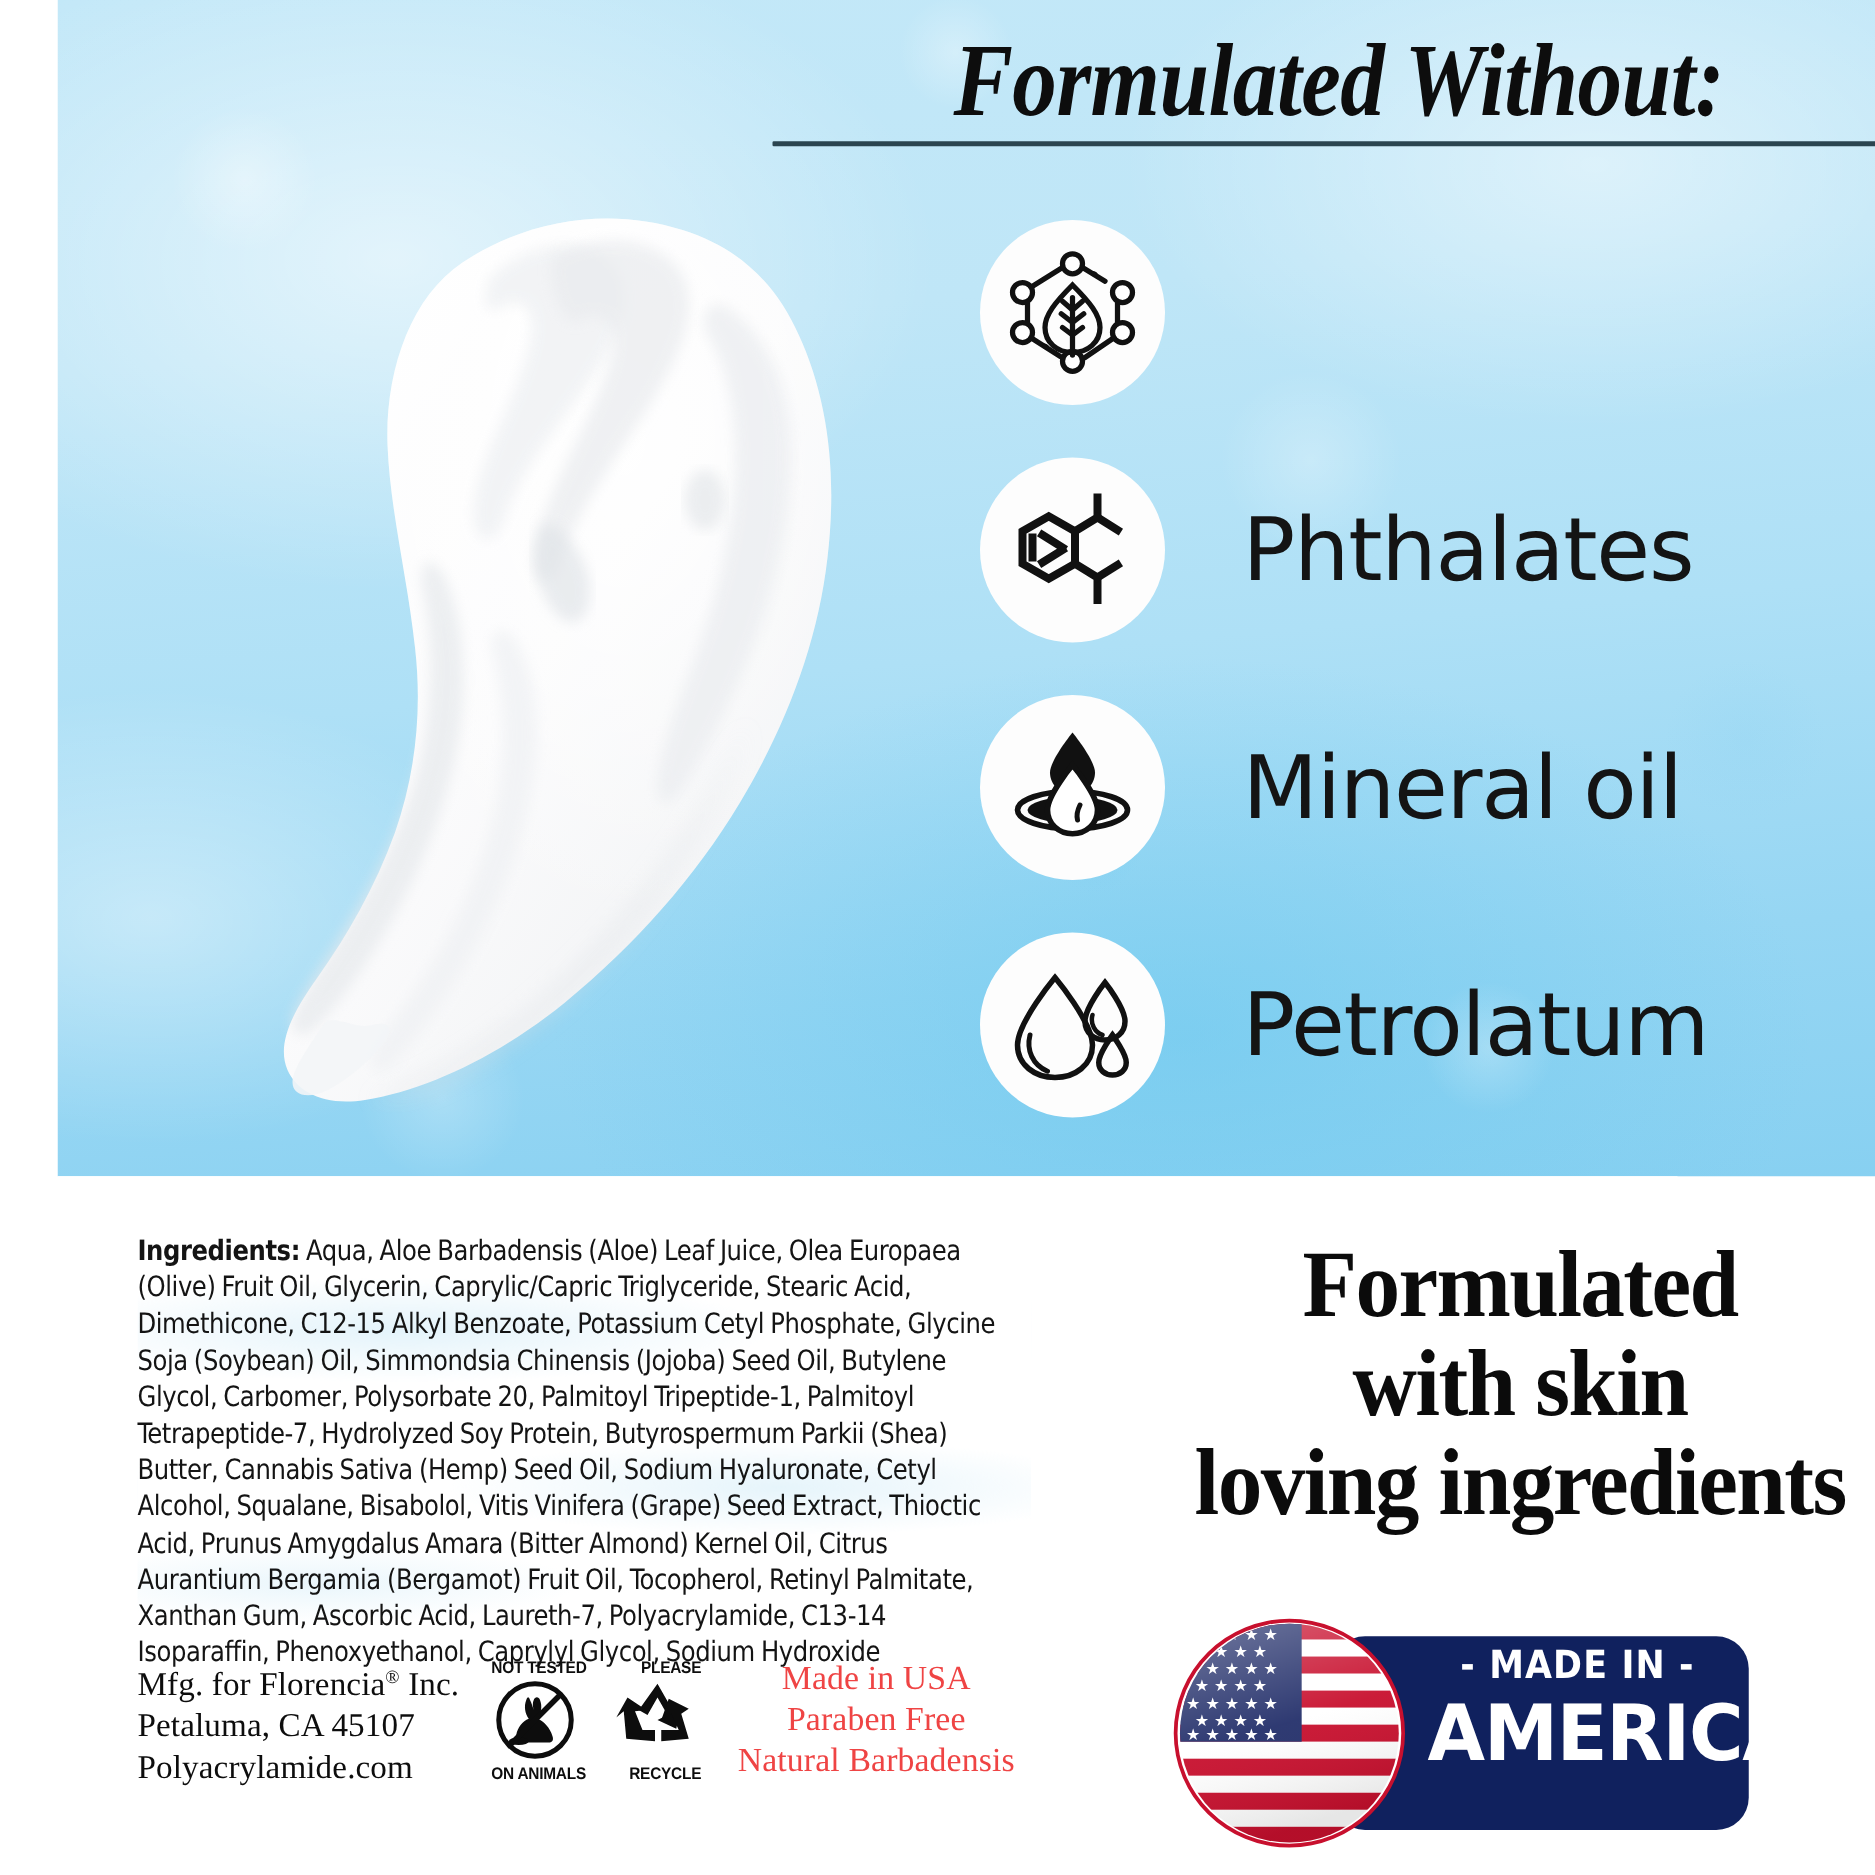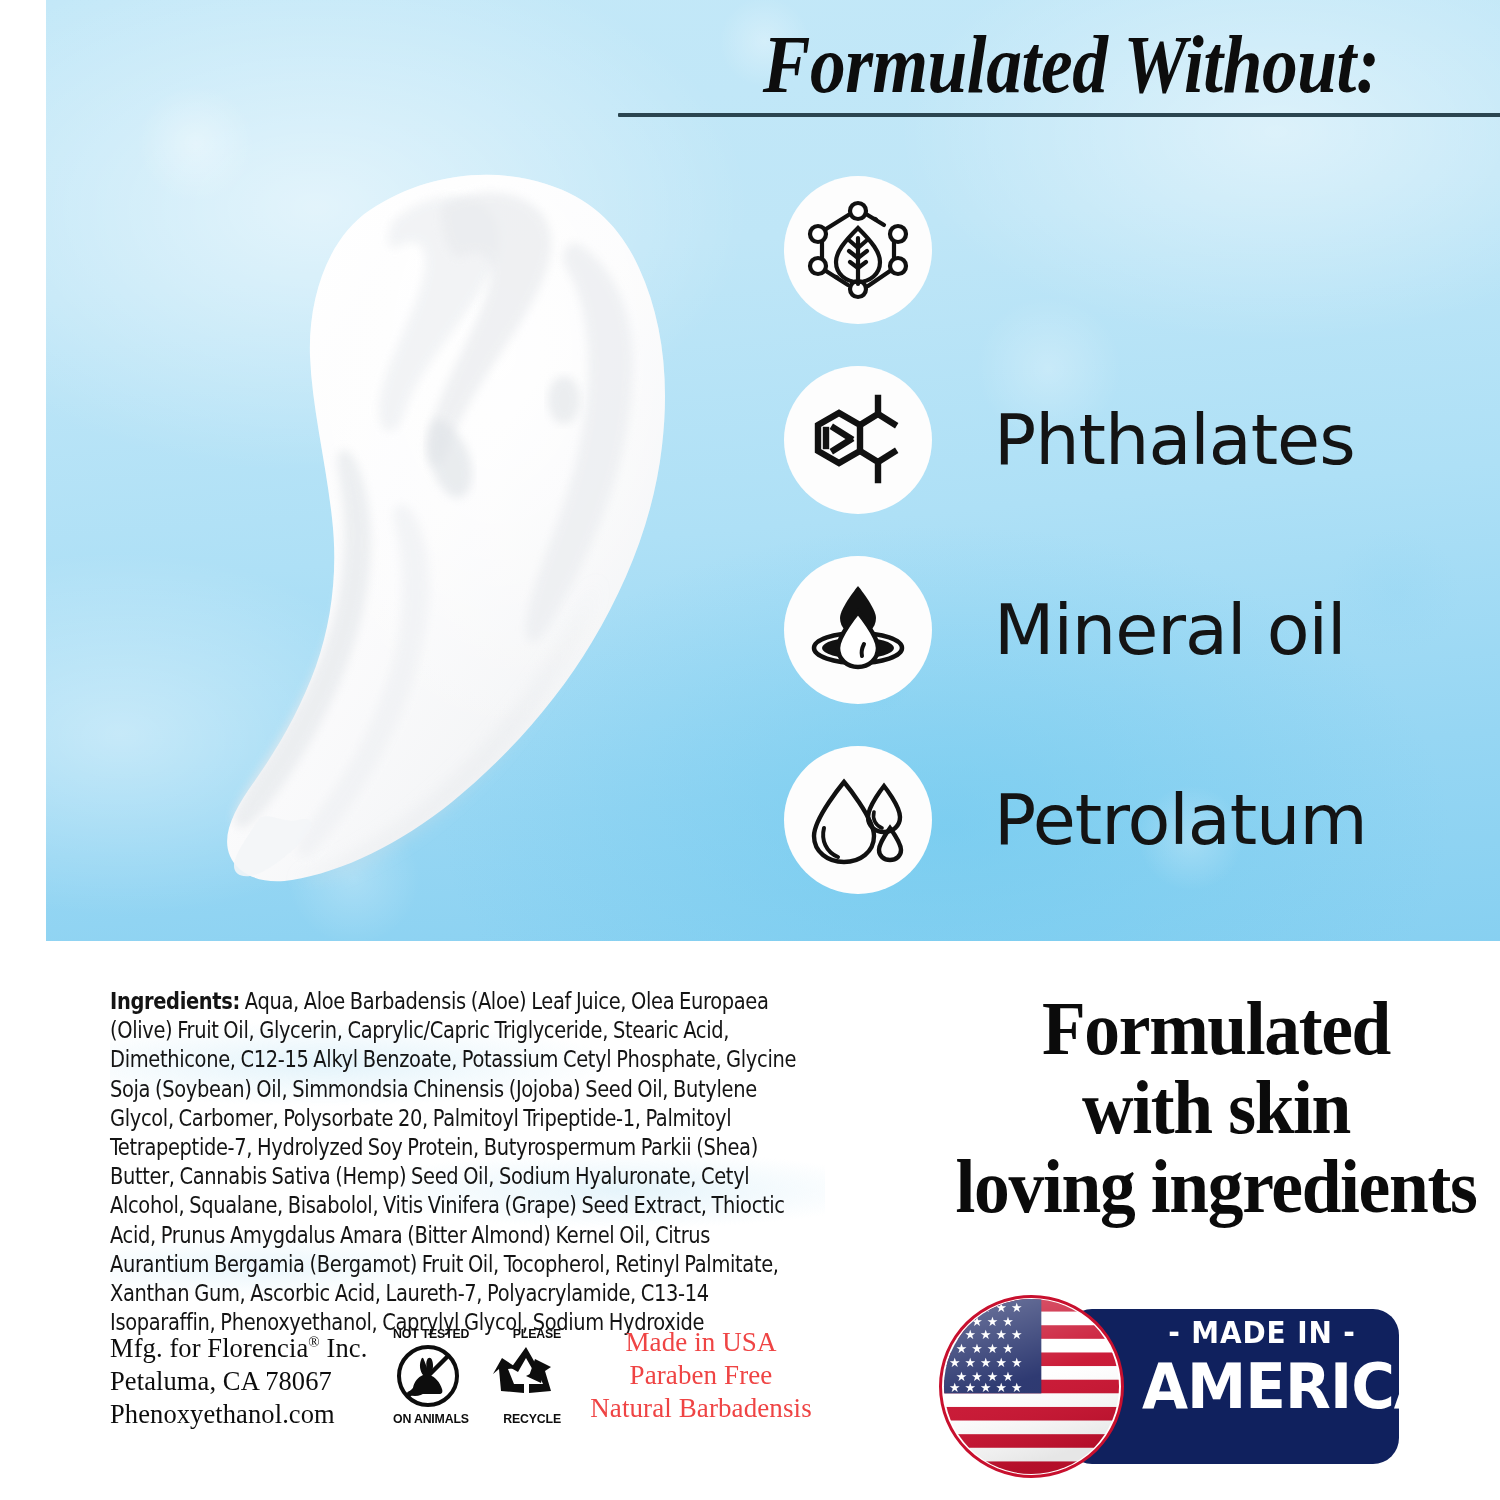--- a/index.html
+++ b/index.html
@@ -333,22 +333,22 @@
   <div class="bottom">
 
     <div class="ing-block">
       <div class="ing-text"><b>Ingredients:</b><span> Aqua, Aloe Barbadensis (Aloe) Leaf Juice, Olea Europaea (Olive) Fruit Oil, Glycerin, Caprylic/Capric Triglyceride, Stearic Acid, Dimethicone, C12-15 Alkyl Benzoate, Potassium Cetyl Phosphate, Glycine Soja (Soybean) Oil, Simmondsia Chinensis (Jojoba) Seed Oil, Butylene Glycol, Carbomer, Polysorbate 20, Palmitoyl Tripeptide-1, Palmitoyl Tetrapeptide-7, Hydrolyzed Soy Protein, Butyrospermum Parkii (Shea) Butter, Cannabis Sativa (Hemp) Seed Oil, Sodium Hyaluronate, Cetyl Alcohol, Squalane, Bisabolol, Vitis Vinifera (Grape) Seed Extract, Thioctic Acid, Prunus Amygdalus Amara (Bitter Almond) Kernel Oil, Citrus Aurantium Bergamia (Bergamot) Fruit Oil, Tocopherol, Retinyl Palmitate, Xanthan Gum, Ascorbic Acid, Laureth-7, Polyacrylamide, C13-14 Isoparaffin, Phenoxyethanol, Caprylyl Glycol, Sodium Hydroxide</span></div>
     </div>
 
     <div class="footer">
 
       <div class="mfg">
         <span>Mfg. for Florencia</span><sup>®</sup><span> Inc.</span><br>
-        <span>Petaluma, CA 78067</span><br>
-        <span>Phenoxyethanol.com</span>
+        <span>Petaluma, CA 45107</span><br>
+        <span>Polyacrylamide.com</span>
       </div>
 
       <div class="cert-pair">
 
         <div class="cert">
           <div class="cert-cap">NOT TESTED</div>
           <svg width="66" height="66" viewBox="0 0 66 66">
             <circle cx="33" cy="33" r="29" fill="none" stroke="#0d0d0d" stroke-width="4"></circle>
 
             <path d="M26 17 C24 22 25 28 28 32 C23 34 19 39 18 45 C17 49 19 51 23 51

